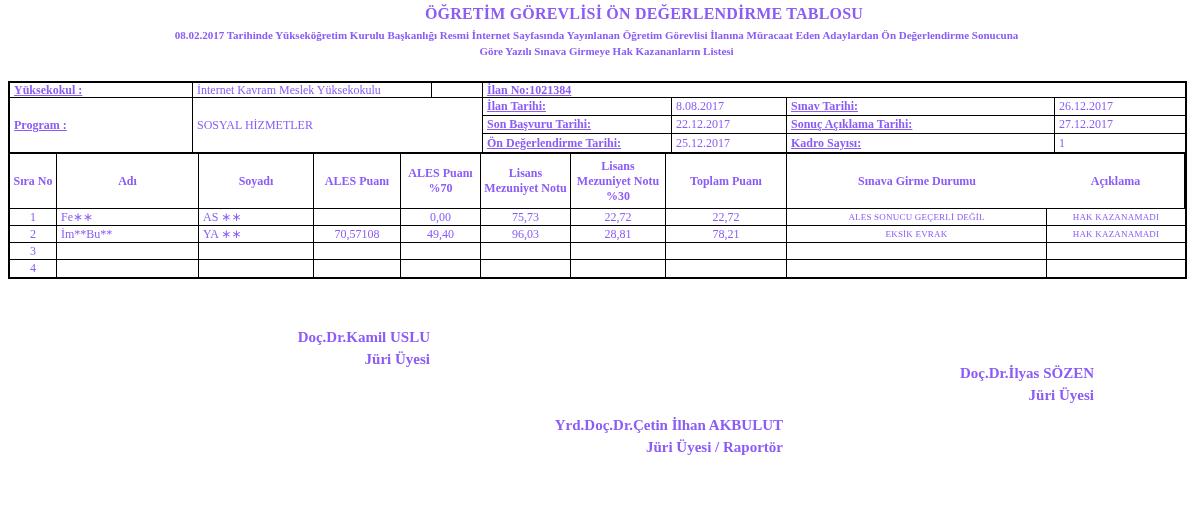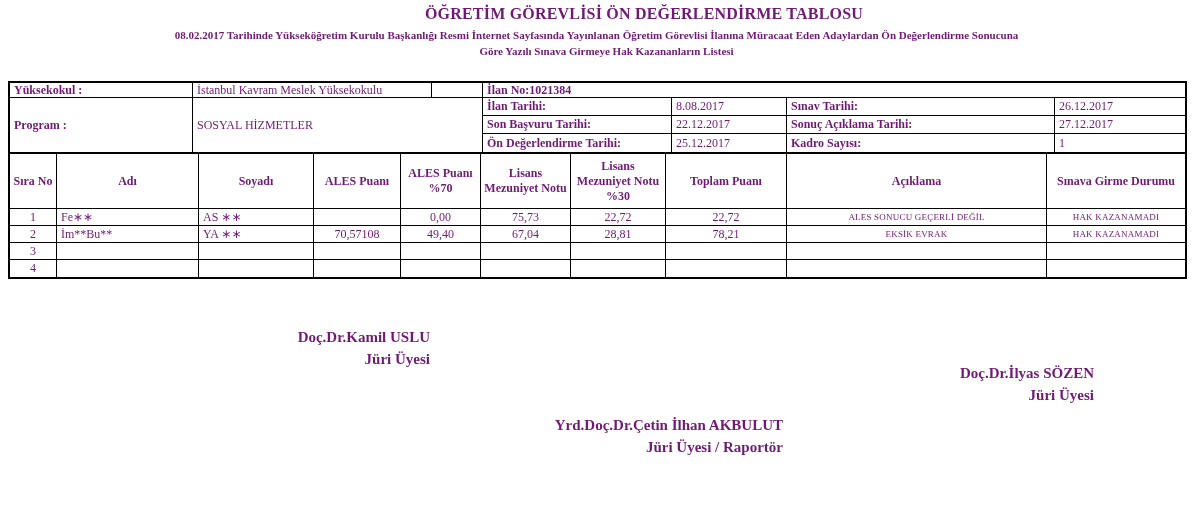--- a/index.html
+++ b/index.html
@@ -1,18 +1,18 @@
 <!DOCTYPE html>
 <html><head>
 <meta charset="utf-8">
 <style>
   html,body { margin:0; padding:0; background:#ffffff; }
   .page {
     position:relative; width:1193px; height:527px; background:#ffffff;
-    font-family:"Liberation Serif", serif; color:#701a75; overflow:hidden;
+    font-family:"Liberation Serif", serif; color:#8b5cf6; overflow:hidden;
   }
   .doc-title {
     position:absolute; top:5px; left:0; width:100%; box-sizing:border-box;
     padding-left:95px; text-align:center; font-weight:bold; font-size:16px;
     letter-spacing:0.2px;
   }
   .doc-sub { position:absolute; left:0; width:100%; text-align:center;
     font-weight:bold; font-size:11px; }
   .sub1 { top:29px;text-align:center; }
   .sub2 { top:45px;padding-left:10px; }
@@ -23,21 +23,21 @@
     grid-template-rows:15px 18px 18px 18px; }
   .tbl-grid  { display:grid; grid-template-columns:47px 142px 115px 87px 80px 90px 95px 121px 260px 138px;
     grid-template-rows:55px 17px 17px 17px 17px; border-top:2px solid #000; }
 
   .cell {
     border-right:1px solid #000; border-bottom:1px solid #000; box-sizing:border-box;
     overflow:hidden; display:flex; align-items:center; justify-content:center;
     font-size:12px; line-height:13px; white-space:nowrap;
   }
   .lft  { justify-content:flex-start; padding-left:4px; }
-  .bold { font-weight:bold; }
+  .bold { font-weight:bold;text-decoration:underline; }
   .no-r { border-right:none; }
   .no-b { border-bottom:none; }
   .hdr  { font-weight:bold; text-align:center; white-space:normal; line-height:15px; padding:0 3px; }
   .small { font-size:9px; letter-spacing:0.2px; }
 
   .span-ilanno { grid-column:4/8; }
   .span-program-label { grid-row:2/5; grid-column:1; }
   .span-program-value { grid-row:2/5; grid-column:2/4; }
 
   .sig { position:absolute; width:340px; text-align:right; font-weight:bold;
@@ -52,21 +52,21 @@
 <div class="page">
 
   <div class="doc-title">ÖĞRETİM GÖREVLİSİ ÖN DEĞERLENDİRME TABLOSU</div>
   <div class="doc-sub sub1">08.02.2017 Tarihinde Yükseköğretim Kurulu Başkanlığı Resmi İnternet Sayfasında Yayınlanan Öğretim Görevlisi İlanına Müracaat Eden Adaylardan Ön Değerlendirme Sonucuna</div>
   <div class="doc-sub sub2">Göre Yazılı Sınava Girmeye Hak Kazananların Listesi</div>
 
   <div class="maintable">
 
     <div class="info-grid">
       <div class="cell lft bold">Yüksekokul :</div>
-      <div class="cell lft">İstanbul Kavram Meslek Yüksekokulu</div>
+      <div class="cell lft">İnternet Kavram Meslek Yüksekokulu</div>
       <div class="cell"></div>
       <div class="cell lft bold span-ilanno no-r">İlan No:1021384</div>
 
       <div class="cell lft bold span-program-label no-b">Program :</div>
       <div class="cell lft span-program-value no-b">SOSYAL HİZMETLER</div>
 
       <div class="cell lft bold">İlan Tarihi:</div>
       <div class="cell lft">8.08.2017</div>
       <div class="cell lft bold">Sınav Tarihi:</div>
       <div class="cell lft no-r">26.12.2017</div>
@@ -84,40 +84,40 @@
 
     <div class="tbl-grid">
       <div class="cell hdr">Sıra No</div>
       <div class="cell hdr">Adı</div>
       <div class="cell hdr">Soyadı</div>
       <div class="cell hdr">ALES Puanı</div>
       <div class="cell hdr">ALES Puanı %70</div>
       <div class="cell hdr">Lisans Mezuniyet Notu</div>
       <div class="cell hdr">Lisans Mezuniyet Notu %30</div>
       <div class="cell hdr">Toplam Puanı</div>
+      <div class="cell hdr no-r">Sınava Girme Durumu</div>
       <div class="cell hdr">Açıklama</div>
-      <div class="cell hdr no-r">Sınava Girme Durumu</div>
 
       <div class="cell">1</div>
       <div class="cell lft">Fe∗∗</div>
       <div class="cell lft">AS ∗∗</div>
       <div class="cell"></div>
       <div class="cell">0,00</div>
       <div class="cell">75,73</div>
       <div class="cell">22,72</div>
       <div class="cell">22,72</div>
       <div class="cell small">ALES SONUCU GEÇERLİ DEĞİL</div>
       <div class="cell small no-r">HAK KAZANAMADI</div>
 
       <div class="cell">2</div>
       <div class="cell lft">İm**Bu**</div>
       <div class="cell lft">YA ∗∗</div>
       <div class="cell">70,57108</div>
       <div class="cell">49,40</div>
-      <div class="cell">67,04</div>
+      <div class="cell">96,03</div>
       <div class="cell">28,81</div>
       <div class="cell">78,21</div>
       <div class="cell small">EKSİK EVRAK</div>
       <div class="cell small no-r">HAK KAZANAMADI</div>
 
       <div class="cell">3</div>
       <div class="cell lft"></div>
       <div class="cell lft"></div>
       <div class="cell"></div>
       <div class="cell"></div>

